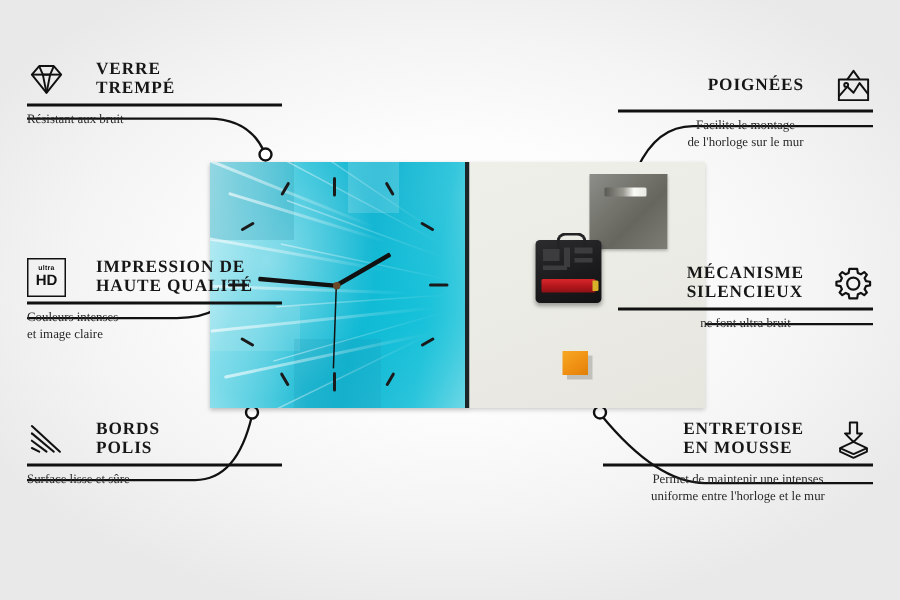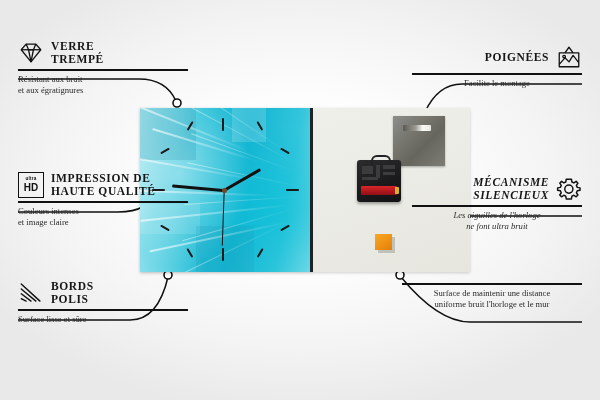--- a/index.html
+++ b/index.html
@@ -74,21 +74,21 @@
     box-shadow:3px 3px 0 rgba(120,120,115,.35);
   }
   
   .dial{position:absolute;left:0;top:0;width:170px;height:164px;}
   .tick{position:absolute;background:#1a1a1a;border-radius:1px;transform-origin:center;}
   .hand{position:absolute;background:#111;transform-origin:left center;border-radius:1px;}
   .cap{position:absolute;width:5px;height:5px;border-radius:50%;background:#6b4a2a;left:82px;top:80px;}
 
   
   .callout{position:absolute;width:170px;}
-  .callout .head{display:flex;align-items:center;gap:7px;}
+  .callout .head{display:flex;align-items:center;gap:20px;}
   .callout.right .head{flex-direction:row-reverse;}
   .ttl{
     font-family:"Liberation Serif",serif;font-weight:700;
     font-size:11.5px;letter-spacing:.6px;color:#161616;line-height:13px;
     text-transform:uppercase;
   }
   .callout.right .ttl{text-align:left;}
   .rule{height:1.6px;background:#111;margin:3px 0 3.5px 0;}
   .desc{
     font-family:"Liberation Serif",serif;font-size:8.6px;color:#2a2a2a;
@@ -201,21 +201,20 @@
           <path d="M13,12 L19,12"></path>
         </g>
       </svg>
       <div>
         <div class="ttl">VERRE</div>
         <div class="ttl">TREMPÉ</div>
       </div>
     </div>
     <div class="rule"></div>
     <div class="desc">Résistant aux bruit</div>
-    <div class="desc">et aux égratignures</div>
   </div>
 
   <div class="callout left" style="left:18px;top:280px;">
     <div class="head">
       <svg class="ico" viewBox="0 0 32 32">
         <g stroke="#111" stroke-width="1.7" stroke-linecap="round">
           <path d="M4,5 L27,26"></path>
           <path d="M4,11 L22,26"></path>
           <path d="M4,17 L16,26"></path>
           <path d="M4,23 L10,26"></path>
@@ -255,39 +254,52 @@
           <circle cx="10" cy="15.5" r="1.6"></circle>
           <path d="M11,11 L16,4 L21,11"></path>
         </g>
       </svg>
       <div>
         <div class="ttl">POIGNÉES</div>
       </div>
     </div>
     <div class="rule"></div>
     <div class="desc">Facilite le montage</div>
-  </div>
-
-  <div class="callout right" style="left:412px;top:176px;font-style:italic;">
+    <div class="desc">de l'horloge sur le mur</div>
+  </div>
+
+  <div class="callout right" style="left:412px;top:176px;">
     <div class="head">
       <svg class="ico" viewBox="0 0 32 32">
         <g fill="none" stroke="#111" stroke-width="1.8" stroke-linejoin="round">
           <path d="M16,4 L19,4 L19.6,7.4 L22,8.5 L24.8,6.6 L27,8.8 L25.1,11.6 L26.2,14 L29.6,14.6 L29.6,17.6 L26.2,18.2 L25.1,20.6 L27,23.4 L24.8,25.6 L22,23.7 L19.6,24.8 L19,28.2 L16,28.2 L12.6,28.2 L12,24.8 L9.6,23.7 L6.8,25.6 L4.6,23.4 L6.5,20.6 L5.4,18.2 L2,17.6 L2,14.6 L5.4,14 L6.5,11.6 L4.6,8.8 L6.8,6.6 L9.6,8.5 L12,7.4 L12.6,4 Z"></path>
           <circle cx="15.8" cy="16.1" r="5"></circle>
         </g>
       </svg>
       <div>
         <div class="ttl">MÉCANISME</div>
         <div class="ttl">SILENCIEUX</div>
       </div>
     </div>
     <div class="rule"></div>
-    <div class="desc">Les aiguilles de l'horloge</div>
     <div class="desc">ne font ultra bruit</div>
   </div>
 
   <div class="callout right" style="left:402px;top:280px;width:180px;">
-    <div class="rule"></div>
-    <div class="desc">Surface de maintenir une distance</div>
-    <div class="desc">uniforme bruit l'horloge et le mur</div>
+    <div class="head">
+      <svg class="ico" viewBox="0 0 32 32">
+        <g fill="none" stroke="#111" stroke-width="1.6" stroke-linejoin="round">
+          <path d="M13,2 L19,2 L19,11 L23,11 L16,18 L9,11 L13,11 Z"></path>
+          <path d="M16,18 L27,23 L16,28 L5,23 Z"></path>
+          <path d="M5,23 L5,26 L16,31 L27,26 L27,23"></path>
+        </g>
+      </svg>
+      <div>
+        <div class="ttl">ENTRETOISE</div>
+        <div class="ttl">EN MOUSSE</div>
+      </div>
+    </div>
+    <div class="rule"></div>
+    <div class="desc">Permet de maintenir une intenses</div>
+    <div class="desc">uniforme entre l'horloge et le mur</div>
   </div>
 
 </div>
 
 </body></html>

